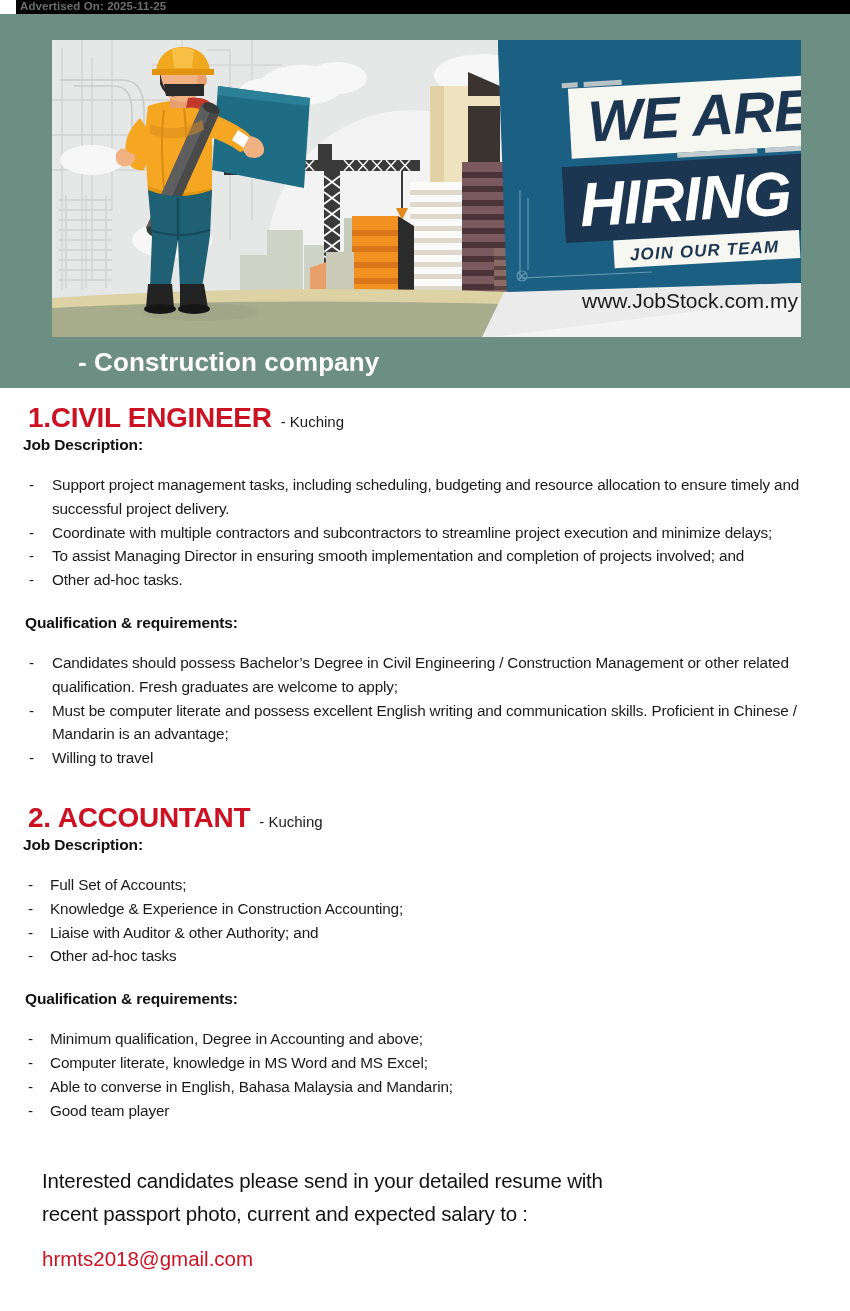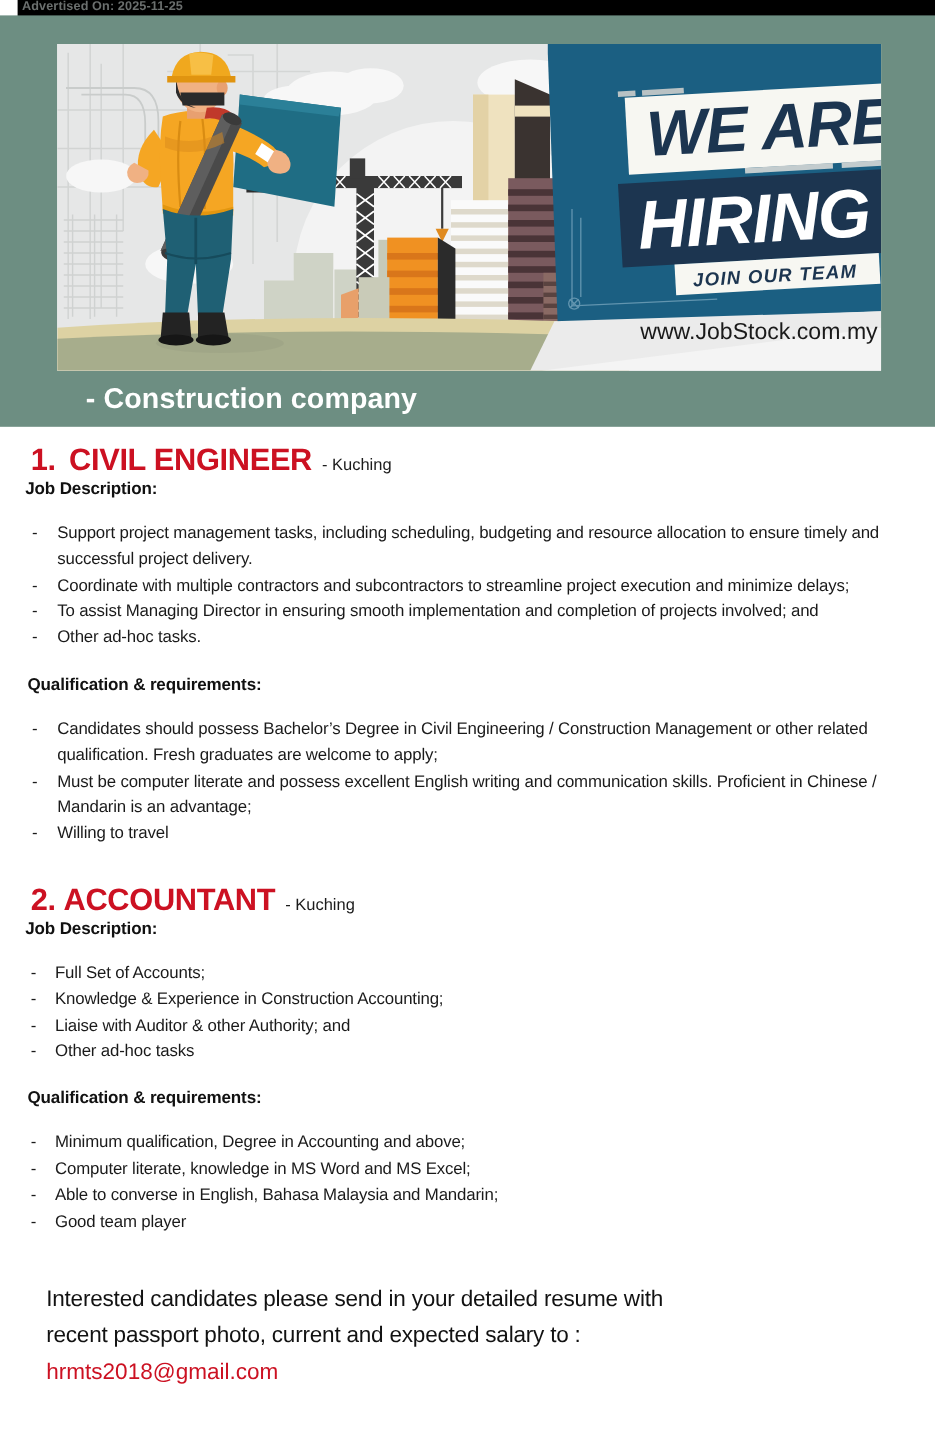--- a/index.html
+++ b/index.html
@@ -146,21 +146,21 @@
     line-height: 33px;
     color: #121212;
     letter-spacing: -0.2px;
   }
   .closing .email {
     font-family: "Liberation Sans", sans-serif;
     font-size: 20.5px;
     line-height: 33px;
     color: #cc1122;
     display: block;
-    margin-top: 1px;
+    margin-top: 12px;
   }
 </style>
 </head>
 <body>
 
 <div class="page">
 
   <div class="meta-bar">
     <div class="meta-text">Advertised On: 2025-11-25</div>
   </div>
@@ -434,21 +434,21 @@
     </div>
 
     <div class="company-line">- Construction company</div>
   </div>
 
   <div class="content">
 
     <div class="job-block">
       <div class="job-title-row">
         <span class="job-num-title">1.</span>
-        <span class="job-num-title" style="margin-left:12px;">CIVIL ENGINEER</span>
+        <span class="job-num-title" style="margin-left:0;">CIVIL ENGINEER</span>
         <span class="job-loc">-  Kuching</span>
       </div>
 
       <div class="sec-heading">Job Description:</div>
       <ul class="bullets">
         <li>Support project management tasks, including scheduling, budgeting and resource allocation to ensure timely and successful project delivery.</li>
         <li>Coordinate with multiple contractors and subcontractors to streamline project execution and minimize delays;</li>
         <li>To assist Managing Director in ensuring smooth implementation and completion of projects involved; and</li>
         <li>Other ad-hoc tasks.</li>
       </ul>

